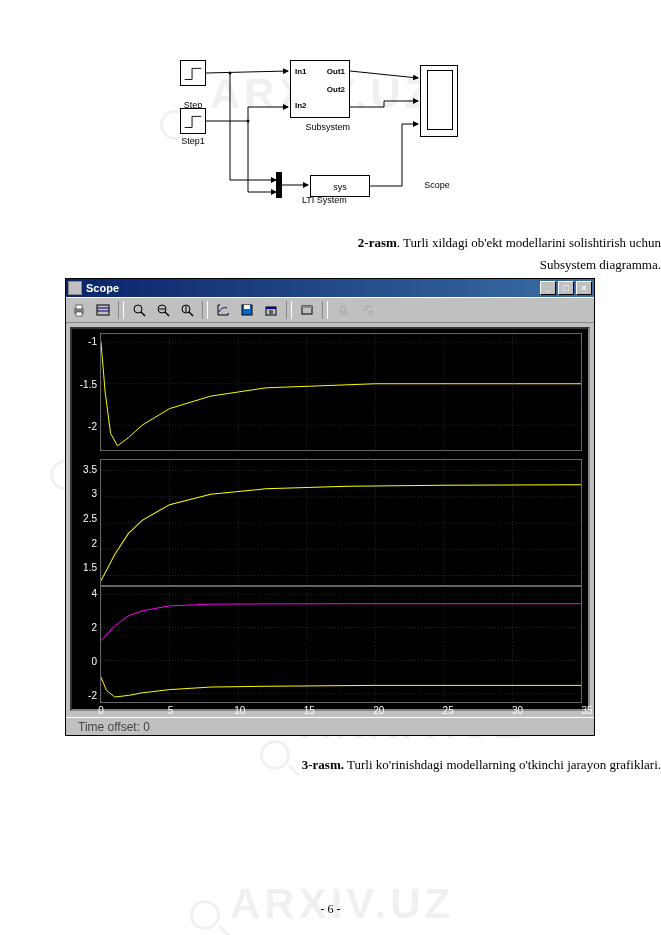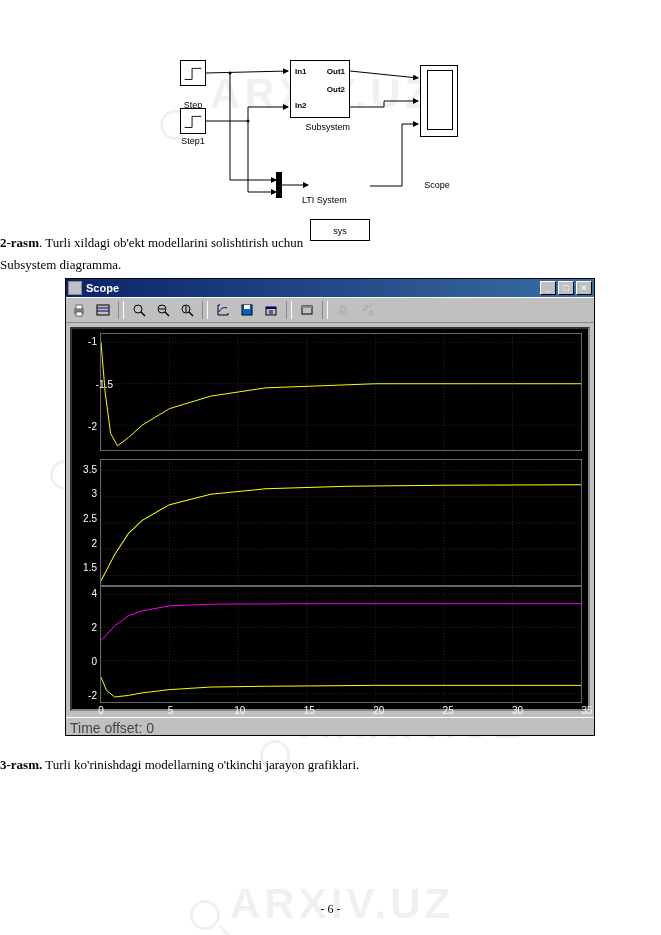--- a/index.html
+++ b/index.html
@@ -75,39 +75,38 @@
   .port-label { position: absolute; font-size: 8px; }
   .lti-box {
     position: absolute;
     top: 115px; left: 130px;
     width: 60px; height: 22px;
     border: 1px solid #000;
     background: #fff;
     text-align: center;
     line-height: 22px;
     font-size: 9px;
-    margin-top: 44px;
   }
   .subsystem-label { position: absolute; top: 62px; left: 110px; width: 60px; text-align: right; font-size: 9px; }
   .lti-label { position: absolute; top: 135px; left: 122px; width: 80px; text-align: left; font-size: 9px; }
   .scope-box {
     position: absolute;
     top: 5px; left: 240px;
     width: 38px; height: 72px;
     border: 1px solid #000;
     background: #fff;
   }
   .scope-screen { position: absolute; width: 26px; height: 60px; top: 4px; left: 6px; background: #fff; border: 1px solid #000; }
   .scope-label { position: absolute; top: 120px; left: 232px; width: 50px; text-align: center; font-size: 9px; }
 
   
   .caption {
     position: absolute;
     width: 100%;
-    text-align: left;
+    text-align: right;
     font-size: 13px;
     line-height: 1.6;
   }
   .cap1 { top: 233px; }
   .cap1b { top: 255px; }
   .cap2 { top: 755px; }
   .pagenum { position: absolute; bottom: 18px; width: 100%; text-align: center; font-size: 12px; }
 
   
   .scope-window {
@@ -187,22 +186,22 @@
   .sp2 { top: 130px; height: 128px; }
   .sp3 { top: 256px; height: 118px; }
   .ytick { position: absolute; color: #fff; font-size: 10px; text-align: right; width: 24px; right: 2px; font-family: Arial; }
   .xtick { position: absolute; color: #fff; font-size: 10px; bottom: -14px; text-align: center; width: 20px; font-family: Arial; }
   .statusbar {
     position: absolute;
     bottom: 0; left: 0; right: 0;
     height: 18px;
     background: #c0c0c0;
     border-top: 1px solid #fff;
-    font-size: 14px;
-    padding: 2px 4px;
+    font-size: 12px;
+    padding: 2px 12px;
     color: #444;
     font-family: Arial;
   }
 </style>
 </head>
 <body>
 
 <div class="watermark wm1">ARXIV.UZ</div>
 <div class="watermark wm2">ARXIV.UZ</div>
 <div class="watermark wm3">ARXIV.UZ</div>
@@ -374,21 +373,21 @@
           <line x1="208.28571428571428" y1="0" x2="208.28571428571428" y2="118" stroke="#555" stroke-width="0.5" stroke-dasharray="1,2"></line>
           <line x1="277.7142857142857" y1="0" x2="277.7142857142857" y2="118" stroke="#555" stroke-width="0.5" stroke-dasharray="1,2"></line>
           <line x1="347.14285714285717" y1="0" x2="347.14285714285717" y2="118" stroke="#555" stroke-width="0.5" stroke-dasharray="1,2"></line>
           <line x1="416.57142857142856" y1="0" x2="416.57142857142856" y2="118" stroke="#555" stroke-width="0.5" stroke-dasharray="1,2"></line>
           <line x1="486" y1="0" x2="486" y2="118" stroke="#555" stroke-width="0.5" stroke-dasharray="1,2"></line>
           <line x1="0" y1="8.428571428571445" x2="486" y2="8.428571428571445" stroke="#555" stroke-width="0.5" stroke-dasharray="1,2"></line>
           <line x1="0" y1="50.571428571428584" x2="486" y2="50.571428571428584" stroke="#555" stroke-width="0.5" stroke-dasharray="1,2"></line>
           <line x1="0" y1="92.71428571428572" x2="486" y2="92.71428571428572" stroke="#555" stroke-width="0.5" stroke-dasharray="1,2"></line>
           <path d="M0.0 8.4 L4.2 59.0 L9.7 101.1 L16.7 113.8 L27.8 105.4 L41.7 92.7 L69.4 75.9 L111.1 63.2 L166.6 54.8 L277.7 50.6 L416.6 50.6 L486.0 50.6 " stroke="#ffff00" fill="none" stroke-width="1"></path>
         </svg>
-    <div class="ytick" style="position: absolute; left: -28px; top: 2.42857px;">-1</div><div class="ytick" style="position: absolute; left: -28px; top: 44.5714px; margin-left: 16px;">-1.5</div><div class="ytick" style="position: absolute; left: -28px; top: 86.7143px;">-2</div></div>
+    <div class="ytick" style="position: absolute; left: -28px; top: 2.42857px;">-1</div><div class="ytick" style="position: absolute; left: -28px; top: 44.5714px;">-1.5</div><div class="ytick" style="position: absolute; left: -28px; top: 86.7143px;">-2</div></div>
     <div class="subplot sp2">
       <svg width="100%" height="100%" viewBox="0 0 486 118" preserveAspectRatio="none">
           <line x1="0" y1="0" x2="0" y2="118" stroke="#555" stroke-width="0.5" stroke-dasharray="1,2"></line>
           <line x1="69.42857142857143" y1="0" x2="69.42857142857143" y2="118" stroke="#555" stroke-width="0.5" stroke-dasharray="1,2"></line>
           <line x1="138.85714285714286" y1="0" x2="138.85714285714286" y2="118" stroke="#555" stroke-width="0.5" stroke-dasharray="1,2"></line>
           <line x1="208.28571428571428" y1="0" x2="208.28571428571428" y2="118" stroke="#555" stroke-width="0.5" stroke-dasharray="1,2"></line>
           <line x1="277.7142857142857" y1="0" x2="277.7142857142857" y2="118" stroke="#555" stroke-width="0.5" stroke-dasharray="1,2"></line>
           <line x1="347.14285714285717" y1="0" x2="347.14285714285717" y2="118" stroke="#555" stroke-width="0.5" stroke-dasharray="1,2"></line>
           <line x1="416.57142857142856" y1="0" x2="416.57142857142856" y2="118" stroke="#555" stroke-width="0.5" stroke-dasharray="1,2"></line>
           <line x1="486" y1="0" x2="486" y2="118" stroke="#555" stroke-width="0.5" stroke-dasharray="1,2"></line>

